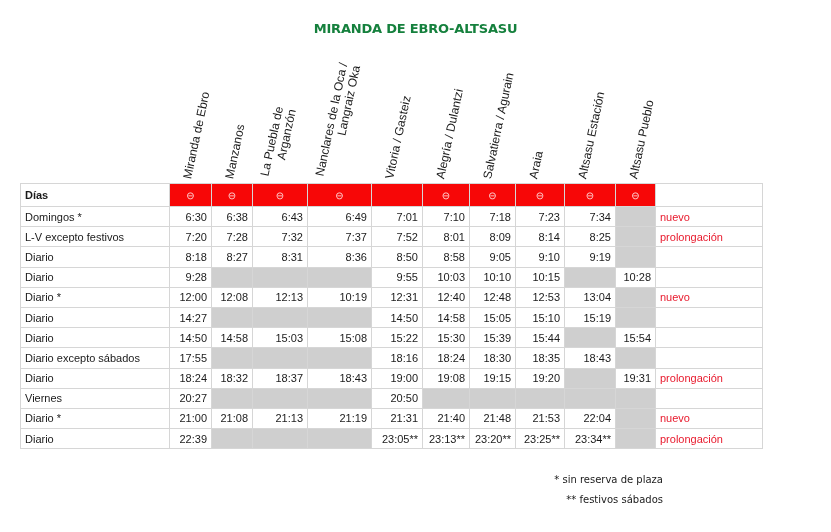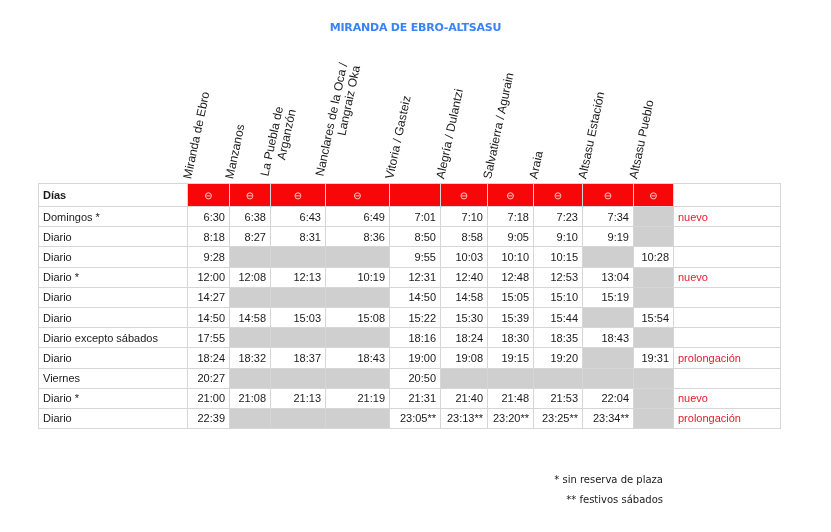--- a/index.html
+++ b/index.html
@@ -1,25 +1,25 @@
 <!DOCTYPE html>
 <html><head>
 <meta charset="utf-8">
 <style>
   html, body { margin: 0; padding: 0; background: #ffffff; }
   body { width: 831px; height: 532px; position: relative; overflow: hidden;
          font-family: "Liberation Sans", sans-serif; color: #1a1a1a; }
   .title { position: absolute; left: 0; width: 831px; top: 21px; text-align: center;
-           font-family: "DejaVu Sans", sans-serif; font-weight: bold; font-size: 11px;
-           letter-spacing: -0.2px; color: #3b82f6; }
+           font-family: "DejaVu Sans", sans-serif; font-weight: bold; font-size: 13px;
+           letter-spacing: -0.2px; color: #15803d; }
   .stations { position: absolute; left: 0; top: 0; width: 831px; height: 183px; }
   .station { position: absolute; bottom: 0; transform-origin: left bottom; transform: rotate(-78deg);
              font-size: 12px; line-height: 13px; white-space: nowrap; color: #1a1a1a; }
   .station.two { text-align: right; }
-  table.timetable { position: absolute; left: 38px; top: 183px; border-collapse: collapse;
+  table.timetable { position: absolute; left: 20px; top: 183px; border-collapse: collapse;
                     table-layout: fixed; font-size: 11px; }
   table.timetable td { height: 19.2px; padding: 0 4px; border: 1px solid #d6d6d6; white-space: nowrap; }
   td.label { text-align: left; padding-left: 6px; }
   td.time { text-align: right; padding-right: 3px; }
   td.gray { background: #cfcfcf; }
   td.note { color: #e8192c; text-align: left; padding-left: 2px; margin-top: 12px; }
   td.none { border: none; }
   tr.header td { height: 22px; }
   td.dias { font-weight: bold; border-left: none; border-top: none; }
   td.red { background: #f70707; border: none; text-align: center; color: #ffd2d2; font-size: 10px; }
@@ -104,20 +104,34 @@
         <td class="time">6:49</td>
         <td class="time">7:01</td>
         <td class="time">7:10</td>
         <td class="time">7:18</td>
         <td class="time">7:23</td>
         <td class="time">7:34</td>
         <td class="time gray"></td>
         <td class="note">nuevo</td>
       </tr>
       <tr>
+        <td class="label">L-V excepto festivos</td>
+        <td class="time">7:20</td>
+        <td class="time">7:28</td>
+        <td class="time">7:32</td>
+        <td class="time">7:37</td>
+        <td class="time">7:52</td>
+        <td class="time">8:01</td>
+        <td class="time">8:09</td>
+        <td class="time">8:14</td>
+        <td class="time">8:25</td>
+        <td class="time gray"></td>
+        <td class="note">prolongación</td>
+      </tr>
+      <tr>
         <td class="label">Diario</td>
         <td class="time">8:18</td>
         <td class="time">8:27</td>
         <td class="time">8:31</td>
         <td class="time">8:36</td>
         <td class="time">8:50</td>
         <td class="time">8:58</td>
         <td class="time">9:05</td>
         <td class="time">9:10</td>
         <td class="time">9:19</td>

